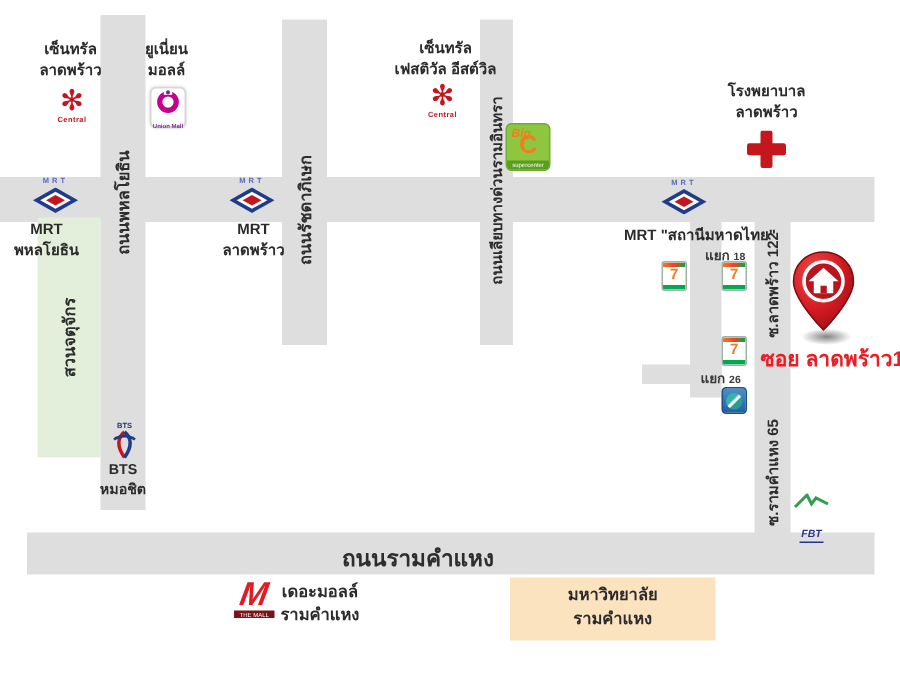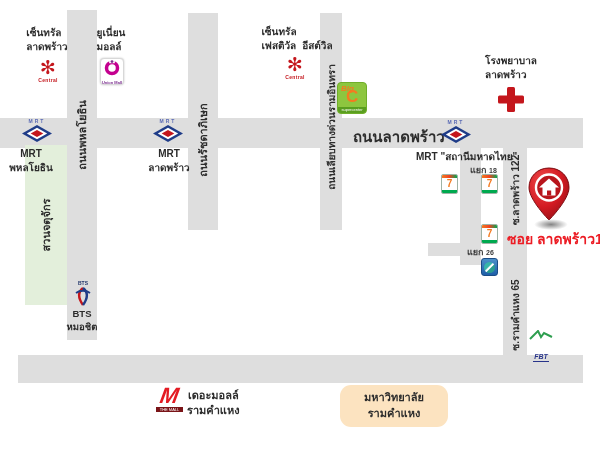--- a/index.html
+++ b/index.html
@@ -8,22 +8,22 @@
     font-family:"Liberation Sans","DejaVu Sans",sans-serif;color:#2b2b2b;
   }
   .road{position:absolute;background:#dedede;}
   .vlabel{
     position:absolute;font-weight:700;font-size:11px;color:#2d2d2d;white-space:nowrap;
     transform:translate(-50%,-50%) rotate(-90deg);
   }
   .vlabel.small{font-size:10px;}
   .hroad-label{position:absolute;font-weight:700;font-size:15px;color:#2d2d2d;white-space:nowrap;}
   .lm2{
-    position:absolute;transform:translateX(-50%);text-align:left;white-space:pre-line;
-    font-weight:700;font-size:10px;line-height:1.35;color:#2b2b2b;font-family:Liberation Mono, monospace;
+    position:absolute;transform:translateX(-50%);text-align:center;white-space:pre-line;
+    font-weight:700;font-size:10px;line-height:1.35;color:#2b2b2b;
   }
   .zone{
     position:absolute;display:flex;align-items:center;justify-content:center;text-align:center;
     white-space:pre-line;font-weight:700;font-size:11px;line-height:1.45;color:#2b2b2b;
   }
   .park{position:absolute;background:#e3efdb;}
   
   .central-logo{position:absolute;text-align:center;color:#c4161c;line-height:1;}
   .central-logo .flower{font-size:19px;display:block;}
   .central-logo .word{font-size:5px;font-weight:700;letter-spacing:.3px;display:block;margin-top:1px;}
@@ -92,23 +92,23 @@
   <div class="road" style="left:503px;top:148px;width:24px;height:210px;"></div>
   <div class="road" style="left:460px;top:148px;width:21px;height:117px;"></div>
   <div class="road" style="left:428px;top:243px;width:53px;height:13px;"></div>
   <div class="road" style="left:18px;top:355px;width:565px;height:28px;"></div>
 
   <div class="park" style="left:25px;top:145px;width:42px;height:160px;"></div>
 
   <div class="vlabel" style="left:82px;top:135px;">ถนนพหลโยธิน</div>
   <div class="vlabel" style="left:203px;top:140px;">ถนนรัชดาภิเษก</div>
   <div class="vlabel small" style="left:331px;top:127px;">ถนนเลียบทางด่วนรามอินทรา</div>
-  <div class="hroad-label" style="left:353px;top:125px;">ถนนลาดพร้าว</div>
   <div class="vlabel small" style="left:515px;top:190px;">ซ.ลาดพร้าว 122</div>
   <div class="vlabel small" style="left:515px;top:315px;">ซ.รามคำแหง 65</div>
+  <div class="hroad-label" style="left:228px;top:360px;">ถนนรามคำแหง</div>
   <div class="vlabel" style="left:46px;top:225px;">สวนจตุจักร</div>
 
   <div class="lm2" style="left:47px;top:27px;">เซ็นทรัล
 ลาดพร้าว</div>
   <div class="central-logo" style="left:36px;top:58px;width:24px;">
     <span class="flower">✻</span>
     <span class="word">Central</span>
   </div>
 
   <div class="lm2" style="left:111px;top:27px;">ยูเนี่ยน
@@ -237,16 +237,16 @@
     <span class="word">FBT</span>
   </div>
 
   <div class="themall-logo" style="left:156px;top:386px;">
     <span class="m">M</span>
     <span class="word">THE MALL</span>
   </div>
   <div class="themall-text" style="left:187px;top:388px;">เดอะมอลล์
 รามคำแหง</div>
 
-  <div class="zone" style="left:340px;top:385px;width:108px;height:42px;background:#fce3c0;border-radius:11px;">มหาวิทยาลัย
+  <div class="zone" style="left:340px;top:385px;width:137px;height:42px;background:#fce3c0;">มหาวิทยาลัย
 รามคำแหง</div>
 
 </div>
 
 </body></html>

